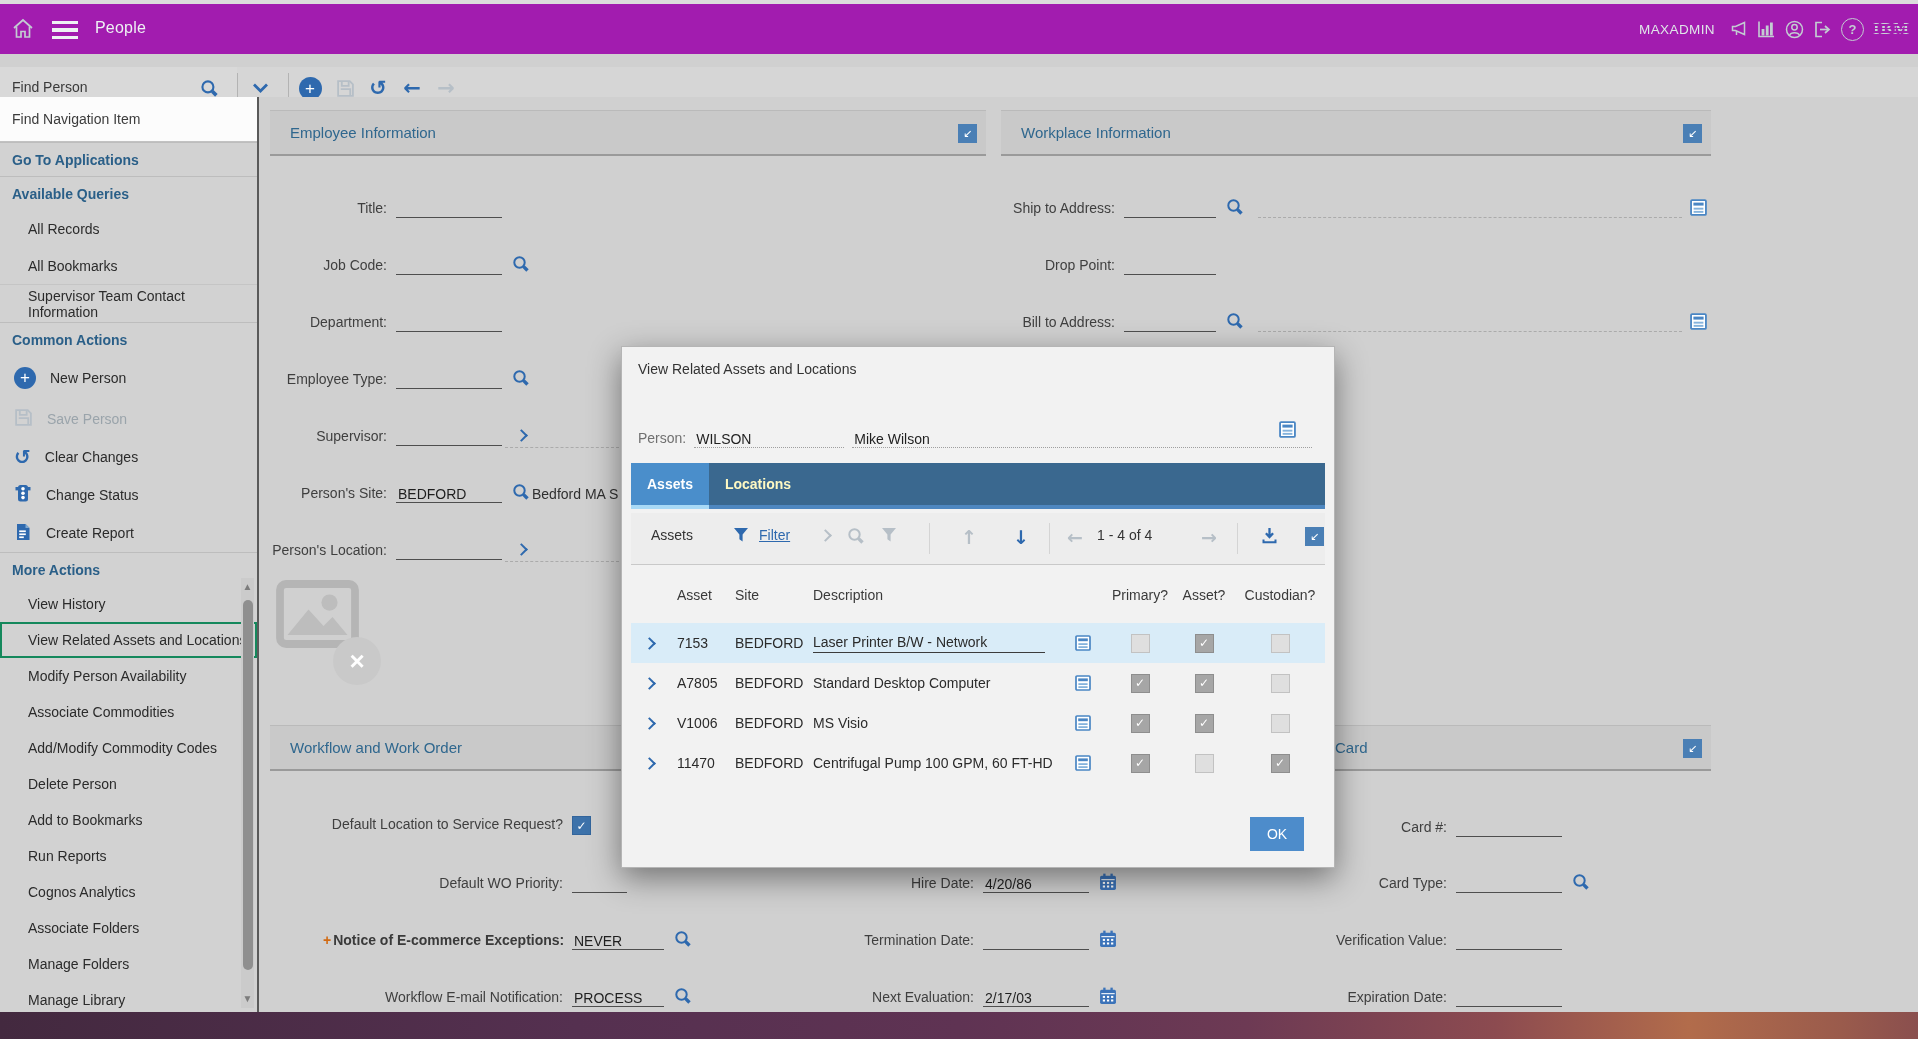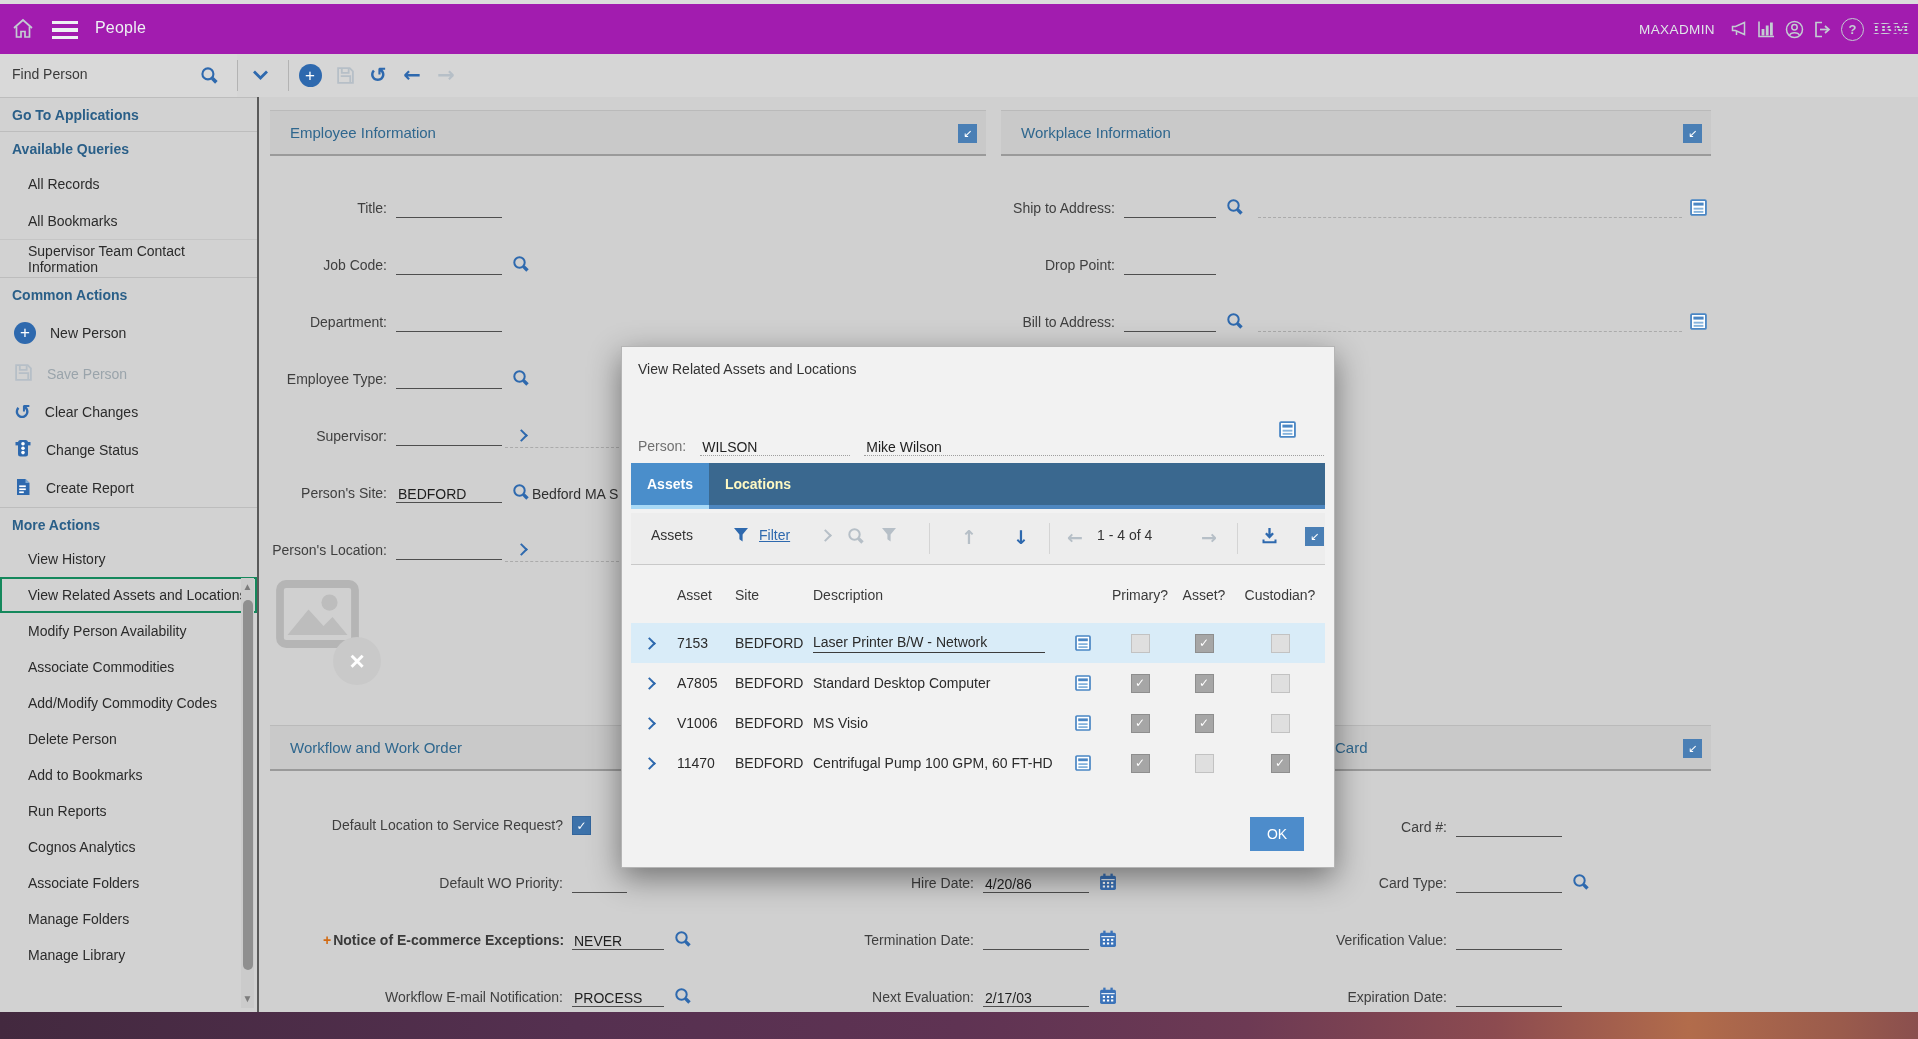--- a/index.html
+++ b/index.html
@@ -12,21 +12,21 @@
   .home{position:absolute;left:12px;top:14px;width:22px;height:22px}
   .burger{position:absolute;left:52px;top:17px;width:26px;height:18px;display:flex;flex-direction:column;justify-content:space-between;cursor:pointer}
   .burger i{display:block;height:3.4px;background:#eef2f4}
   .app-title{position:absolute;left:95px;top:15px;color:#eef2f4;font-size:16px;letter-spacing:.2px}
   .nav-right{position:absolute;right:6px;top:0;height:50px;display:flex;align-items:center;gap:9px;padding-right:2px}
   .username{color:#dfe5e8;font-size:13.5px;letter-spacing:.4px;margin-right:6px}
   .helpq{width:21px;height:21px;border:1.6px solid #c3ccd2;border-radius:50%;color:#c3ccd2;font-size:13px;font-weight:bold;display:flex;align-items:center;justify-content:center}
   .ibm{color:#c9d1d6;font-weight:800;font-size:17px;letter-spacing:1px;font-family:"Liberation Serif","DejaVu Serif",serif;
        background:repeating-linear-gradient(180deg,#c9d1d6 0 2px,rgba(0,0,0,0) 2px 3.4px);-webkit-background-clip:text;background-clip:text;-webkit-text-fill-color:transparent}
   
-  .toolbar{position:absolute;left:0;top:54px;width:100%;height:43px;background:#d6d6d6;border-bottom:1px solid #4c1d95}
+  .toolbar{position:absolute;left:0;top:67px;width:100%;height:43px;background:#d6d6d6;border-bottom:1px solid #4c1d95}
   .findbox{position:absolute;left:0;top:0;width:237px;height:100%;background:#d9d9d9}
   .find-label{position:absolute;left:12px;top:12px;color:#3a3a3a}
   .tsep{position:absolute;top:6px;width:1px;height:31px;background:#b3b3b3}
   .tico{position:absolute;top:9px;width:24px;height:24px;display:flex;align-items:center;justify-content:center;cursor:pointer}
   .blue{color:#2e69ae}.gray{color:#b6bfc7}
   .circle-plus{border-radius:50%;background:#2e69ae;color:#fff;font-size:17px;line-height:23px;text-align:center;width:23px;height:23px}
   .glyph{font-family:"DejaVu Sans",sans-serif;font-weight:bold}
   
   .sidebar{position:absolute;left:0;top:97px;width:257px;height:915px;background:#d2d2d2;border-right:2px solid #5a5a5a}
   .sb-find{height:44px;background:#fcfcfc;border-bottom:1px solid #c2c2c2;display:flex;align-items:center;padding-left:12px;color:#3c3c3c;cursor:text}
@@ -60,21 +60,21 @@
   .chev{display:inline-block;width:7px;height:7px;border-right:2.6px solid;border-top:2.6px solid;transform:rotate(45deg);color:#2e69ae}
   .cb{width:17px;height:17px;background:#dfdfdf;border:1px solid #c2c2c2;display:flex;align-items:center;justify-content:center;font-size:12px;color:#fff;font-weight:bold;cursor:pointer}
   .cb[data-checked="true"]{background:#a6a6a6;border-color:#8e8e8e}
   .cb[data-checked="true"]::before{content:"\2713"}
   .cb.bluecb[data-checked="true"]{background:#3d72aa;border-color:#33659c}
   .photo{position:absolute;left:11px;top:481px;width:95px;height:72px}
   .xbadge{position:absolute;left:74px;top:540px;width:48px;height:48px;border-radius:50%;background:#c9c9c9;color:#fff;font-size:26px;font-weight:bold;display:flex;align-items:center;justify-content:center;cursor:pointer}
   
   .modal{position:absolute;left:621px;top:346px;width:712px;height:520px;background:#f2f2f2;border:1px solid #b5b5b5;box-shadow:0 10px 30px rgba(0,0,0,.45);z-index:50}
   .m-title{position:absolute;left:16px;top:14px;color:#333}
-  .m-person{position:absolute;left:16px;top:88px;display:flex;align-items:flex-end;gap:14px}
+  .m-person{position:absolute;left:16px;top:80px;display:flex;align-items:flex-end;gap:8px}
   .m-plabel{color:#707070;padding-bottom:2px}
   .dotval{border-bottom:1px dotted #9f9f9f;height:21px;color:#1f1f1f;padding:0 2px;box-sizing:border-box;display:flex;align-items:flex-end}
   .pw150{width:150px}.pw460{width:460px}
   .m-detail{position:absolute;left:657px;top:74px}
   .tabs{position:absolute;left:9px;right:9px;top:116px;height:42px;background:#3a688f;border-bottom:4px solid #4e87c0;display:flex}
   .tab{display:flex;align-items:center;justify-content:center;color:#fef9c3;font-weight:bold;cursor:pointer;padding:0 16px}
   .tab.active{background:#4a8ecb;color:#fff;position:relative}
   .tab.active::after{content:"";position:absolute;left:0;right:0;bottom:-4px;height:4px;background:#a8d9f6}
   .m-toolbar{position:absolute;left:9px;right:9px;top:166px;height:51px;background:#ededed;border-bottom:1px solid #c9c9c9}
   .mt{position:absolute;top:14px;display:flex;align-items:center;justify-content:center;cursor:pointer}
@@ -258,20 +258,21 @@
         <svg width="19" height="19" viewBox="0 0 18 18">
           <use href="#g-floppy"></use>
         </svg>
       </span>
     <span class="tico blue glyph" style="left:366px;font-size:21px">↺</span>
     <span class="tico blue glyph" style="left:400px;font-size:21px">←</span>
     <span class="tico gray glyph" style="left:434px;font-size:21px">→</span>
   </div>
 
   <div class="sidebar">
+    <div class="sb-find">Find Navigation Item</div>
     <div class="sb-head">Go To Applications</div>
     <div class="sb-head">Available Queries</div>
     <div class="sb-item">All Records</div>
     <div class="sb-item">All Bookmarks</div>
     <div class="sb-item btop">Supervisor Team Contact Information</div>
     <div class="sb-head">Common Actions</div>
     <div class="sb-icon-item first">
       <span class="circle-plus" style="width:22px;height:22px;line-height:22px">+</span>
       <span class="lbl">New Person</span>
     </div>
@@ -411,21 +412,21 @@
         </span>
     </div>
     <span class="dotline" style="left:999px;top:233px;width:424px"></span>
     <span style="position:absolute;left:1431px;top:216px"><svg width="17" height="17" viewBox="0 0 16 16">
           <use href="#g-detail"></use>
         </svg></span>
 
     <div class="sect-head" style="left:11px;top:628px;width:716px">
       <span class="sect-title">Workflow and Work Order</span>
     </div>
-    <div class="frow" style="left:44px;top:719px;align-items:center">
+    <div class="frow" style="left:44px;top:719px;align-items:flex-start">
       <span class="flabel w260">Default Location to Service Request?</span>
       <span class="cb bluecb" data-checked="true"></span>
     </div>
     <div class="frow" style="left:64px;top:775px">
       <span class="flabel w240">Default WO Priority:</span>
       <span class="fval v55"></span>
     </div>
     <div class="frow" style="left:64px;top:832px">
       <span class="flabel w240 bold"><span class="req">+</span><span>Notice of E-commerce Exceptions:</span></span>
       <span class="fval v92">NEVER</span>

